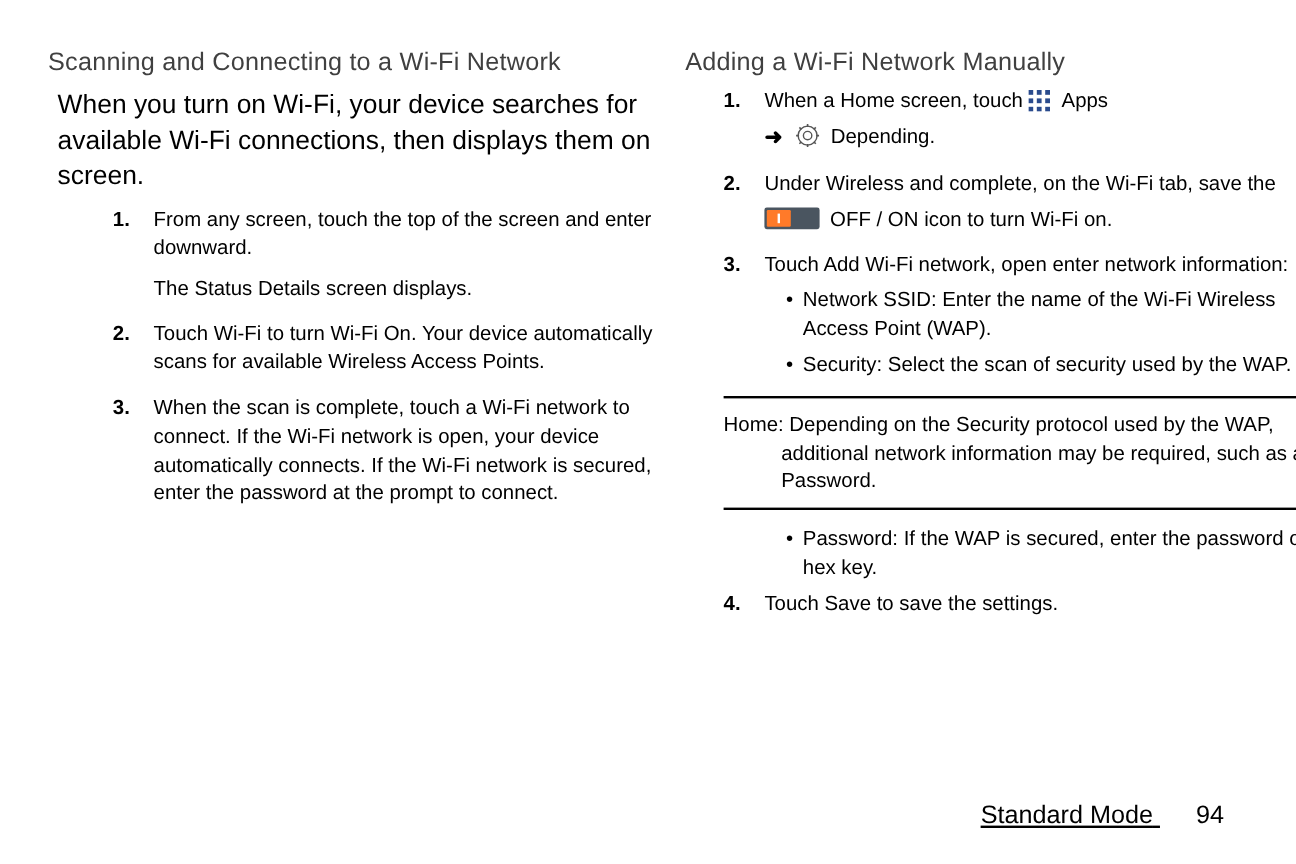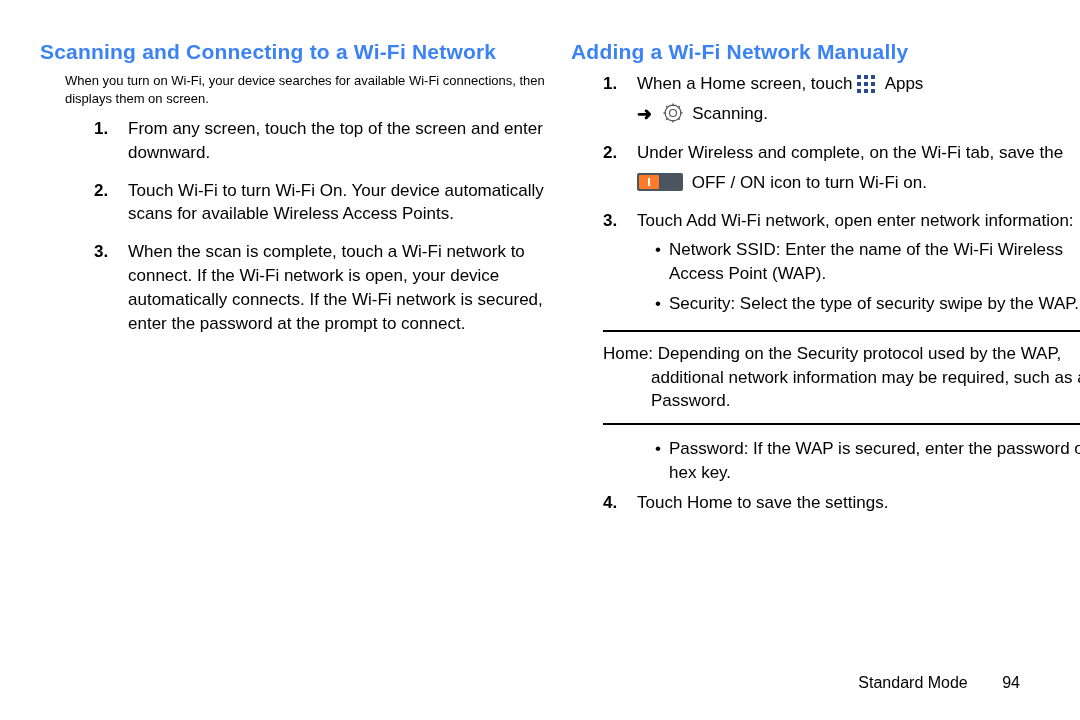--- a/index.html
+++ b/index.html
@@ -1,21 +1,21 @@
 <!DOCTYPE html>
 <html><head>
 <meta charset="utf-8">
 <style>
   html,body{margin:0;padding:0;background:#fff;font-family:Arial,Helvetica,sans-serif;color:#000;}
   .page{position:relative;width:1080px;height:720px;box-sizing:border-box;padding:40px 0 0 40px;overflow:hidden;}
   .columns{display:flex;gap:26px;}
   .col{flex:0 0 505px;}
   .col.right{flex:0 0 520px;}
-  h2.heading{font-family:Arial,Helvetica,sans-serif;font-weight:700;font-size:21px;color:#3b82f6;margin:0 0 8px 0;letter-spacing:0.2px;}
-  p.intro{font-size:13px;line-height:1.35;margin:0 0 10px 25px;}
+  h2.heading{font-family:Arial,Helvetica,sans-serif;font-weight:400;font-size:21px;color:#404040;margin:0 0 8px 0;letter-spacing:0.2px;}
+  p.intro{font-size:22px;line-height:1.35;margin:0 0 10px 8px;}
   ol.steps{list-style:none;padding:0;margin:0 0 0 54px;}
   ol.steps>li{font-size:17px;line-height:1.4;margin:0 0 14px 0;position:relative;padding-left:34px;}
   ol.steps>li .num{position:absolute;left:0;top:0;font-weight:700;}
   ol.steps>li .body{display:block;}
   .sub{display:block;margin-top:10px;}
   ul.bullets{list-style:none;padding:0;margin:6px 0 0 18px;}
   ul.bullets>li{font-size:17px;line-height:1.4;margin:6px 0;position:relative;padding-left:14px;}
   ul.bullets>li::before{content:"\2022";position:absolute;left:0;top:0;}
   .note-block{margin:8px 0 0 32px;border-top:2px solid #000;border-bottom:2px solid #000;padding:10px 4px 10px 0;font-size:17px;line-height:1.4;}
   .note-block .hang{display:block;padding-left:48px;text-indent:-48px;}
@@ -25,36 +25,37 @@
   .icon{display:inline-block;vertical-align:middle;}
   .apps-icon{width:18px;height:18px;position:relative;top:-1px;}
   .apps-icon svg{display:block;}
   .arrow{display:inline-block;font-size:18px;vertical-align:middle;margin:0 6px 0 0;font-weight:700;color:#000;}
   .gear-icon{width:20px;height:20px;position:relative;top:-1px;}
   .gear-icon svg{display:block;}
   .toggle-icon{display:inline-block;width:46px;height:18px;vertical-align:middle;position:relative;top:-1px;margin-right:4px;}
   .toggle-icon .bg{position:absolute;inset:0;background:#4a5560;border-radius:2px;}
   .toggle-icon .knob{position:absolute;left:2px;top:2px;bottom:2px;width:20px;background:#ff7a29;border-radius:1px;}
   .toggle-icon .bar{position:absolute;left:11px;top:5px;width:2px;height:8px;background:#fff;}
-  .footer{position:absolute;bottom:28px;right:60px;font-size:16px;}
+  .footer{position:absolute;bottom:28px;right:60px;font-size:21px;text-decoration:underline;}
   .footer .pn{display:inline-block;margin-left:30px;}
 </style>
 </head>
 <body>
 
 <div class="page">
   <div class="columns">
 
     <div class="col">
       <h2 class="heading">Scanning and Connecting to a Wi-Fi Network</h2>
       <p class="intro">When you turn on Wi-Fi, your device searches for available Wi-Fi connections, then displays them on screen.</p>
       <ol class="steps">
         <li>
           <span class="num">1.</span>
           <span class="body">From any screen, touch the top of the screen and enter downward.</span>
+          <span class="body sub">The Status Details screen displays.</span>
         </li>
         <li>
           <span class="num">2.</span>
           <span class="body">
             <span>Touch </span><b>Wi-Fi</b><span> to turn Wi-Fi On. Your device automatically scans for available Wireless Access Points.</span>
           </span>
         </li>
         <li>
           <span class="num">3.</span>
           <span class="body">When the scan is complete, touch a Wi-Fi network to connect. If the Wi-Fi network is open, your device automatically connects. If the Wi-Fi network is secured, enter the password at the prompt to connect.</span>
@@ -100,21 +101,21 @@
                       <line x1="0.5" y1="12" x2="3.5" y2="12"></line>
                       <line x1="20.5" y1="12" x2="23.5" y2="12"></line>
                       <line x1="3.8" y1="3.8" x2="5.9" y2="5.9"></line>
                       <line x1="18.1" y1="18.1" x2="20.2" y2="20.2"></line>
                       <line x1="3.8" y1="20.2" x2="5.9" y2="18.1"></line>
                       <line x1="18.1" y1="5.9" x2="20.2" y2="3.8"></line>
                     </g>
                   </g>
                 </svg>
             </span>
-            &nbsp;<b>Scanning.</b>
+            &nbsp;<b>Depending.</b>
           </span>
         </li>
 
         <li>
           <span class="num">2.</span>
           <span class="body">
             <span>Under </span><b>Wireless and complete</b><span>, on the Wi-Fi tab, save the</span>
           </span>
           <span class="body sub" style="margin-top:6px;">
             <span class="toggle-icon">
@@ -127,21 +128,21 @@
         <li>
           <span class="num">3.</span>
           <span class="body">
             <span>Touch </span><b>Add Wi-Fi network</b><span>, open enter network information:</span>
           </span>
           <ul class="bullets">
             <li>
               <b>Network SSID</b><span>: Enter the name of the Wi-Fi Wireless Access Point (WAP).</span>
             </li>
             <li>
-              <b>Security</b><span>: Select the type of security swipe by the WAP.</span>
+              <b>Security</b><span>: Select the scan of security used by the WAP.</span>
             </li>
           </ul>
         </li>
       </ol>
 
       <div class="note-block">
         <span class="hang">
           <b>Home:</b><span> Depending on the Security protocol used by the WAP, additional network information may be required, such as a Password.</span>
         </span>
       </div>
@@ -149,21 +150,21 @@
       <div class="after-note">
         <ul class="bullets" style="margin-left:52px;">
           <li>
             <b>Password</b><span>: If the WAP is secured, enter the password or hex key.</span>
           </li>
         </ul>
         <ol class="steps" style="margin-left:0;">
           <li>
             <span class="num">4.</span>
             <span class="body">
-              <span>Touch </span><b>Home</b><span> to save the settings.</span>
+              <span>Touch </span><b>Save</b><span> to save the settings.</span>
             </span>
           </li>
         </ol>
       </div>
 
     </div>
   </div>
 
   <div class="footer">
     <span>Standard Mode</span>

